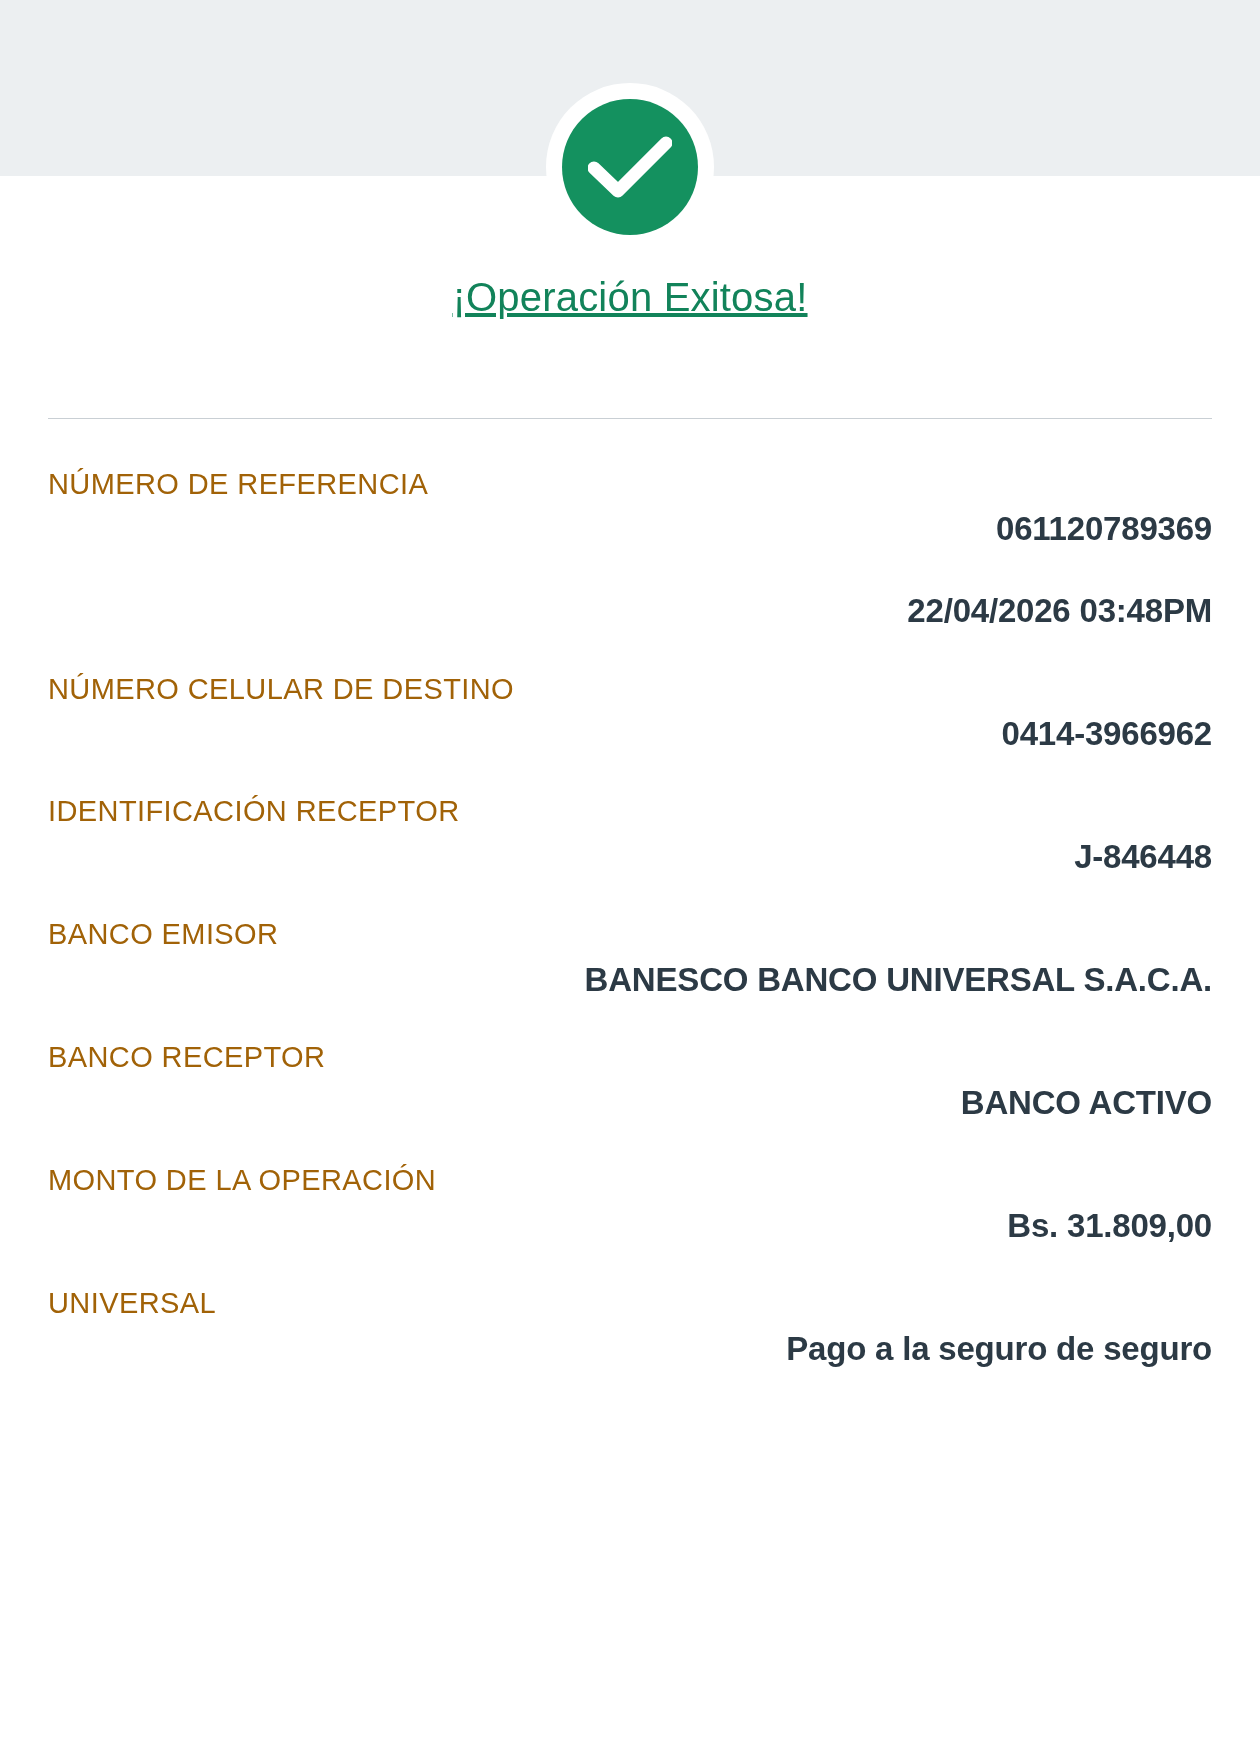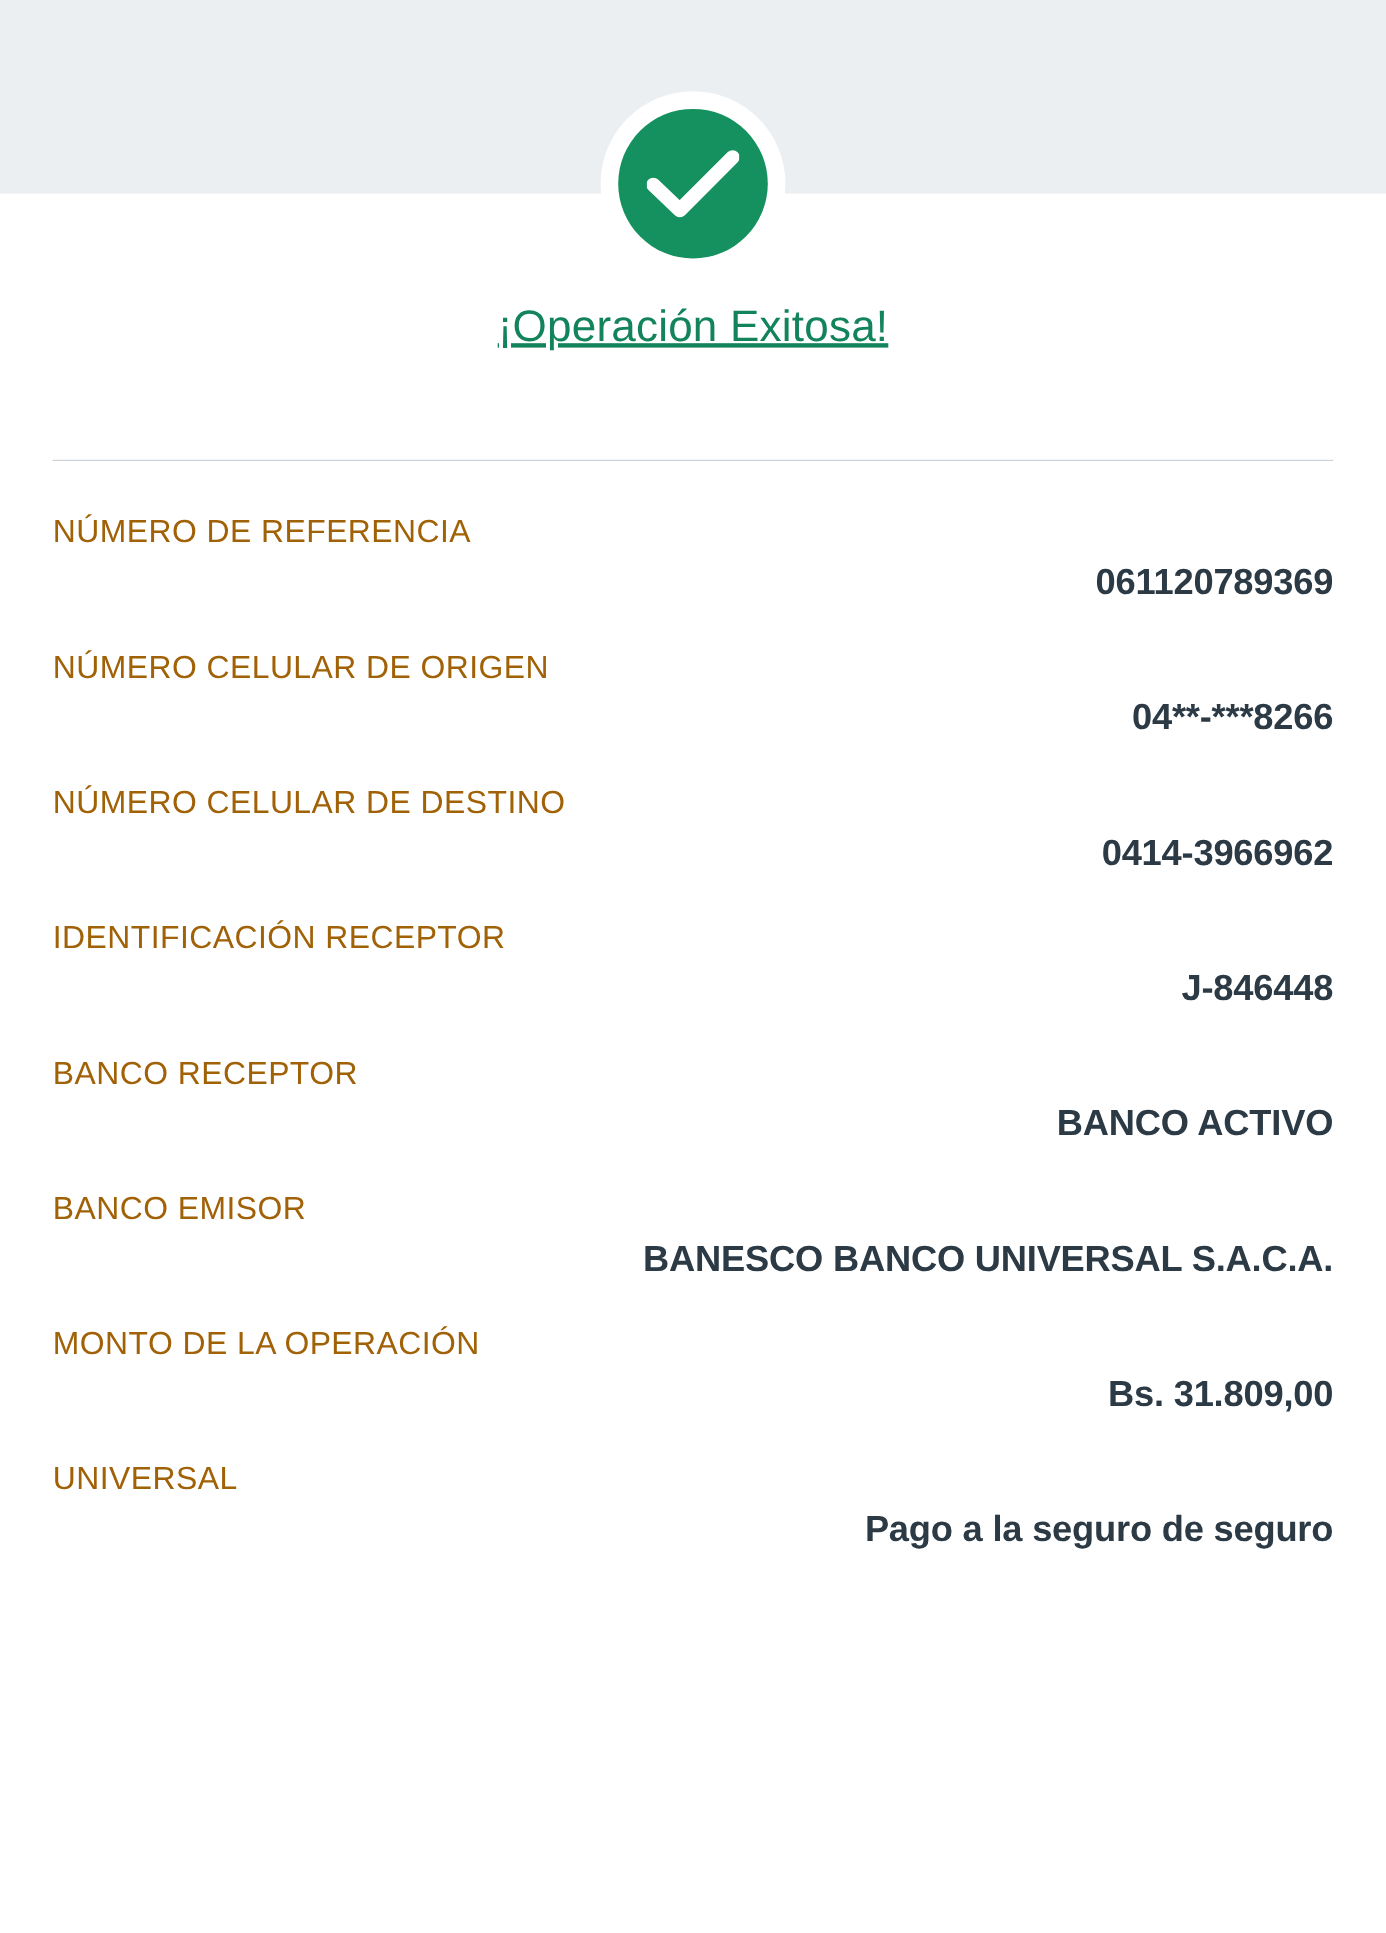--- a/index.html
+++ b/index.html
@@ -138,45 +138,42 @@
   <div class="divider"></div>
 
   <div class="details">
 
     <div class="row">
       <div class="row-label">NÚMERO DE REFERENCIA</div>
       <div class="row-value">061120789369</div>
     </div>
 
     <div class="row">
+      <div class="row-value">22/04/2026 03:48PM</div>
     </div>
 
-    <div class="row">
-      <div class="row-label">NÚMERO CELULAR DE ORIGEN</div>
-      <div class="row-value">04**-***8266</div>
-    </div>
 
     <div class="row">
       <div class="row-label">NÚMERO CELULAR DE DESTINO</div>
       <div class="row-value">0414-3966962</div>
     </div>
 
     <div class="row">
       <div class="row-label">IDENTIFICACIÓN RECEPTOR</div>
       <div class="row-value">J-846448</div>
     </div>
 
     <div class="row">
-      <div class="row-label">BANCO RECEPTOR</div>
-      <div class="row-value">BANCO ACTIVO</div>
+      <div class="row-label">BANCO EMISOR</div>
+      <div class="row-value">BANESCO BANCO UNIVERSAL S.A.C.A.</div>
     </div>
 
     <div class="row">
-      <div class="row-label">BANCO EMISOR</div>
-      <div class="row-value">BANESCO BANCO UNIVERSAL S.A.C.A.</div>
+      <div class="row-label">BANCO RECEPTOR</div>
+      <div class="row-value">BANCO ACTIVO</div>
     </div>
 
     <div class="row">
       <div class="row-label">MONTO DE LA OPERACIÓN</div>
       <div class="row-value">Bs. 31.809,00</div>
     </div>
 
     <div class="row">
       <div class="row-label">UNIVERSAL</div>
       <div class="row-value">Pago a la seguro de seguro</div>

